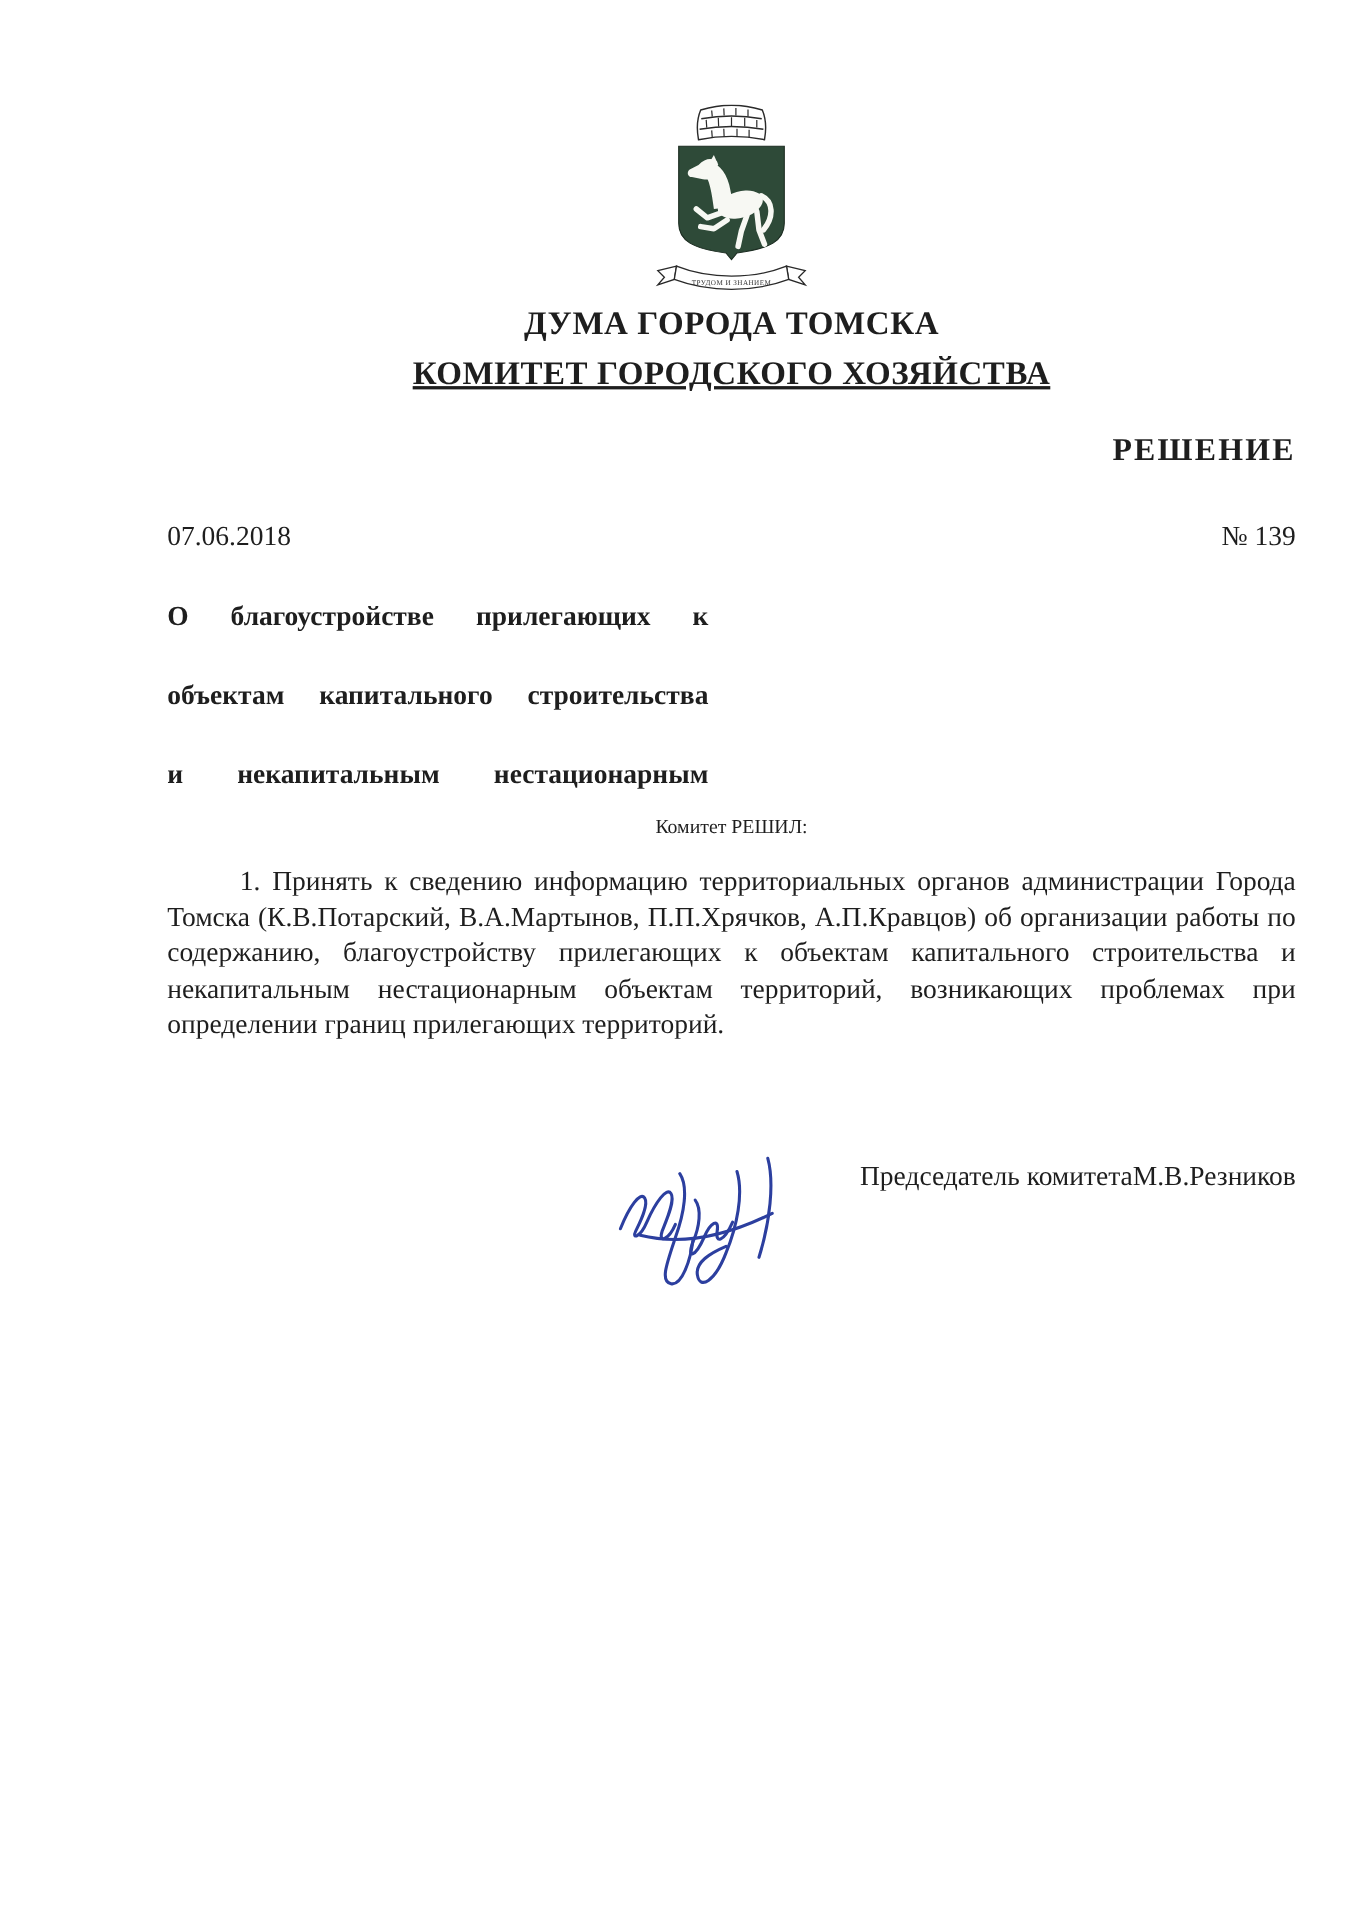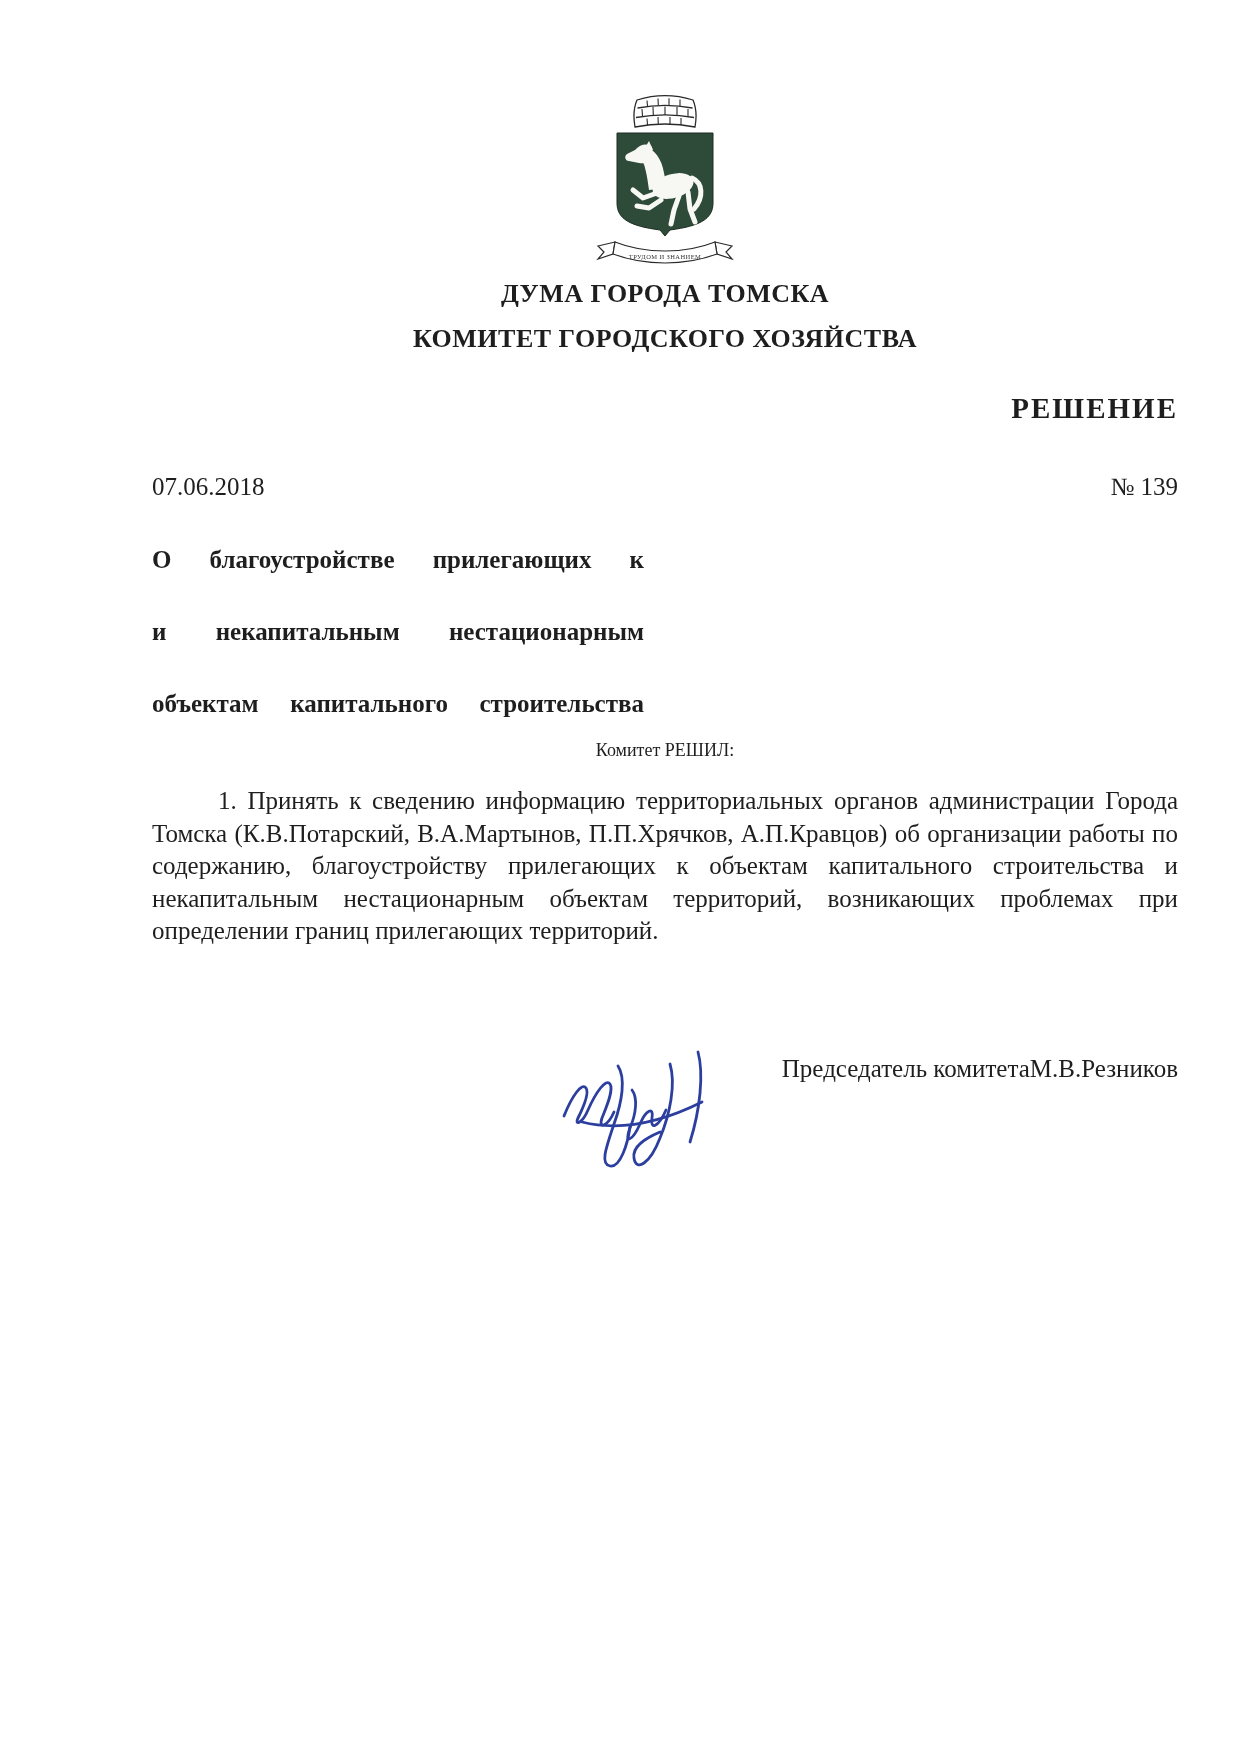--- a/index.html
+++ b/index.html
@@ -8,24 +8,24 @@
     width:1240px;height:1753px;
     background:#ffffff;
     font-family:"Liberation Serif",serif;
     color:#1e1e1e;
     overflow:hidden;
   }
   .col{margin:0 62px 0 152px;}
   .emblem{padding-top:95px;text-align:center;}
   .emblem svg{display:inline-block;}
   .org{
-    font-weight:bold;font-size:26px;line-height:34px;
+    font-weight:bold;font-size:30px;line-height:34px;
     text-align:center;letter-spacing:0.5px;margin-top:6px;
   }
-  .org.committee{margin-top:11px;}
+  .org.committee{margin-top:11px;text-decoration:underline;}
   .doctype{
     margin-top:35px;font-weight:bold;font-size:29px;line-height:34px;
     text-align:right;letter-spacing:2px;
   }
   .meta{
     display:flex;justify-content:space-between;align-items:flex-start;
     margin-top:47px;font-size:25px;line-height:30px;
   }
   .subject{margin-top:24px;width:492px;font-weight:bold;font-size:25px;}
   .subject-line{line-height:29px;text-align:justify;text-align-last:justify;margin-top:43px;}
@@ -92,22 +92,22 @@
     <div class="org committee">КОМИТЕТ ГОРОДСКОГО ХОЗЯЙСТВА</div>
     <div class="doctype">РЕШЕНИЕ</div>
 
     <div class="meta">
       <span>07.06.2018</span>
       <span>№ 139</span>
     </div>
 
     <div class="subject">
       <div class="subject-line">О благоустройстве прилегающих к</div>
+      <div class="subject-line">объектам капитального строительства</div>
       <div class="subject-line">и некапитальным нестационарным</div>
-      <div class="subject-line">объектам капитального строительства</div>
     </div>
 
     <div class="resheading">Комитет РЕШИЛ:</div>
     <p class="para item">1. Принять к сведению информацию территориальных органов администрации Города Томска (К.В.Потарский, В.А.Мартынов, П.П.Хрячков, А.П.Кравцов) об организации работы по содержанию, благоустройству прилегающих к объектам капитального строительства и некапитальным нестационарным объектам территорий, возникающих проблемах при определении границ прилегающих территорий.</p>
 
     <div class="sigrow">
       <span>Председатель комитета</span>
       <svg class="sig-ink" viewBox="0 0 210 150" xmlns="http://www.w3.org/2000/svg">
         <g fill="none" stroke-width="2.8" stroke-linecap="round" stroke-linejoin="round" stroke="#2c3f9f">
           <path d="M12,78 C20,58 30,44 34,50 C38,56 30,72 26,80 C22,88 30,86 36,72 C44,54 54,40 58,46 C62,52 54,70 50,80 C46,92 56,88 62,74"></path>

